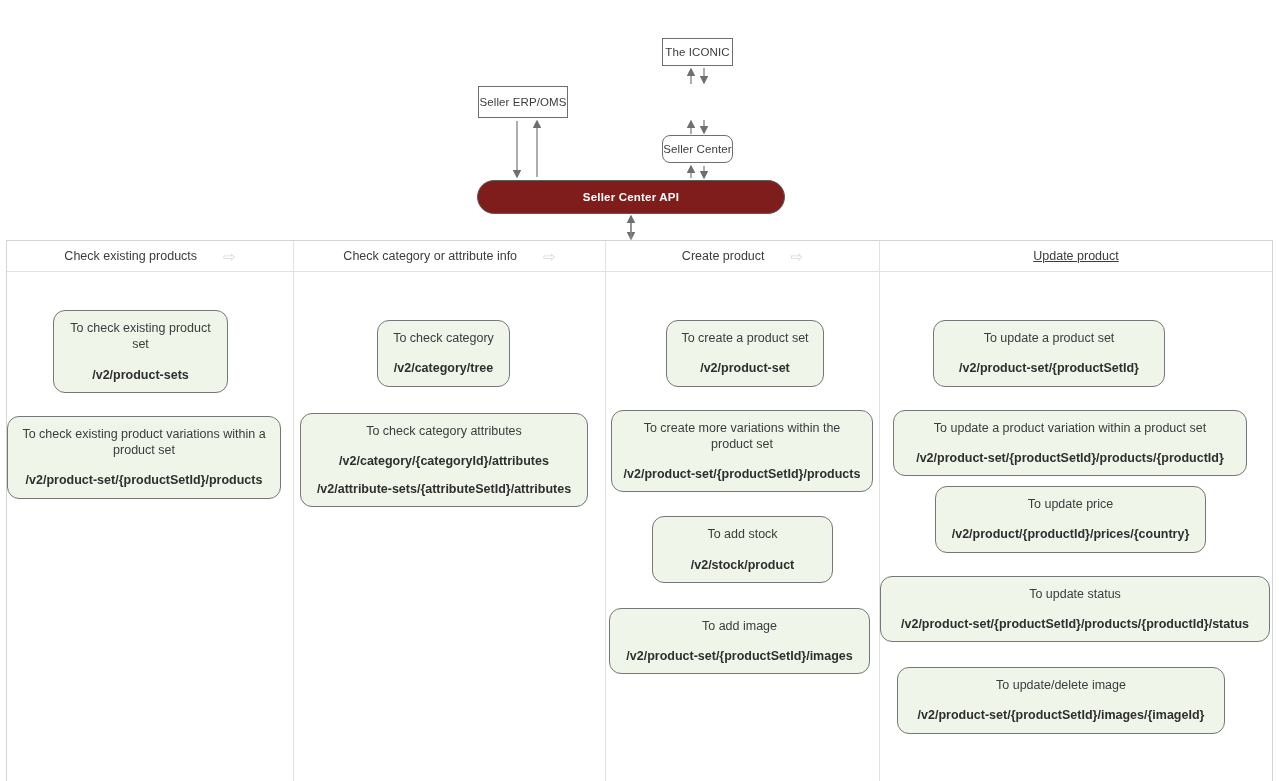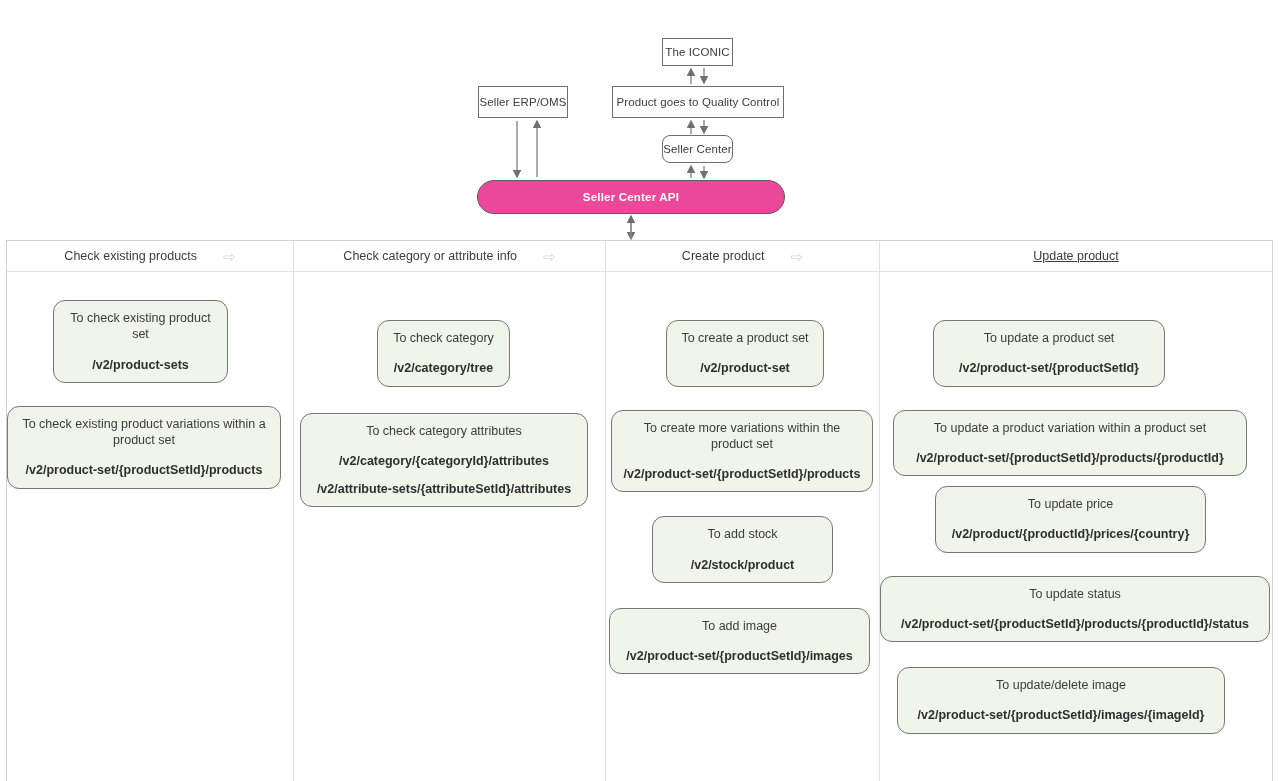--- a/index.html
+++ b/index.html
@@ -36,21 +36,21 @@
   #box-iconic          { left: 654px; top: 38px;  width: 71px;  height: 28px; }
   #box-seller-erp      { left: 470px; top: 86px;  width: 90px;  height: 32px; }
   #box-quality-control { left: 604px; top: 86px;  width: 172px; height: 32px; }
   #box-seller-center   { left: 654px; top: 135px; width: 71px;  height: 28px; border-radius: 8px; }
 
   #box-api {
     position: absolute;
     left: 469px; top: 180px;
     width: 308px; height: 34px;
     box-sizing: border-box;
-    background: #ec4899;
+    background: #7f1d1d;
     border: 1px solid #5e5e5e;
     border-radius: 17px;
     display: flex;
     align-items: center;
     justify-content: center;
     color: #ffffff;
     font-size: 11.5px;
     font-weight: bold;
     letter-spacing: .2px;
   }
@@ -168,23 +168,20 @@
       <line x1="623" y1="239" x2="623" y2="216"></line>
     </g>
   </svg>
 
   <div class="flow-box" id="box-iconic">
     <span>The ICONIC</span>
   </div>
   <div class="flow-box" id="box-seller-erp">
     <span>Seller ERP/OMS</span>
   </div>
-  <div class="flow-box" id="box-quality-control">
-    <span>Product goes to Quality Control</span>
-  </div>
   <div class="flow-box" id="box-seller-center">
     <span>Seller Center</span>
   </div>
   <div id="box-api">
     <span>Seller Center API</span>
   </div>
 </div>
 
 <div id="api-table">
   <div id="table-header-row">
@@ -199,21 +196,21 @@
       <div class="col-header c3">
         <span>Create product</span>
         <span class="header-arrow-icon">⇨</span>
       </div>
       <div class="col-header c4">
         <span>Update product</span>
       </div>
     </div>
   <div id="table-body-row">
       <div class="col-body c1">
-        <div class="api-card" style="width: 175px; margin-top: 21px; margin-left: 46px; margin-right: auto;">
+        <div class="api-card" style="width: 175px; margin-top: 31px; margin-left: 46px; margin-right: auto;">
           <div class="card-title">To check existing product set</div>
           <div class="card-endpoint">/v2/product-sets</div>
         </div>
         <div class="api-card" style="width: 274px; margin-top: 23px; margin-left: 0px; margin-right: auto;">
           <div class="card-title">To check existing product variations within a product set</div>
           <div class="card-endpoint">/v2/product-set/{productSetId}/products</div>
         </div>
       </div>
       <div class="col-body c2">
         <div class="api-card" style="width: 133px; margin-top: 41px; margin-left: 83px; margin-right: auto; justify-content: center;">

